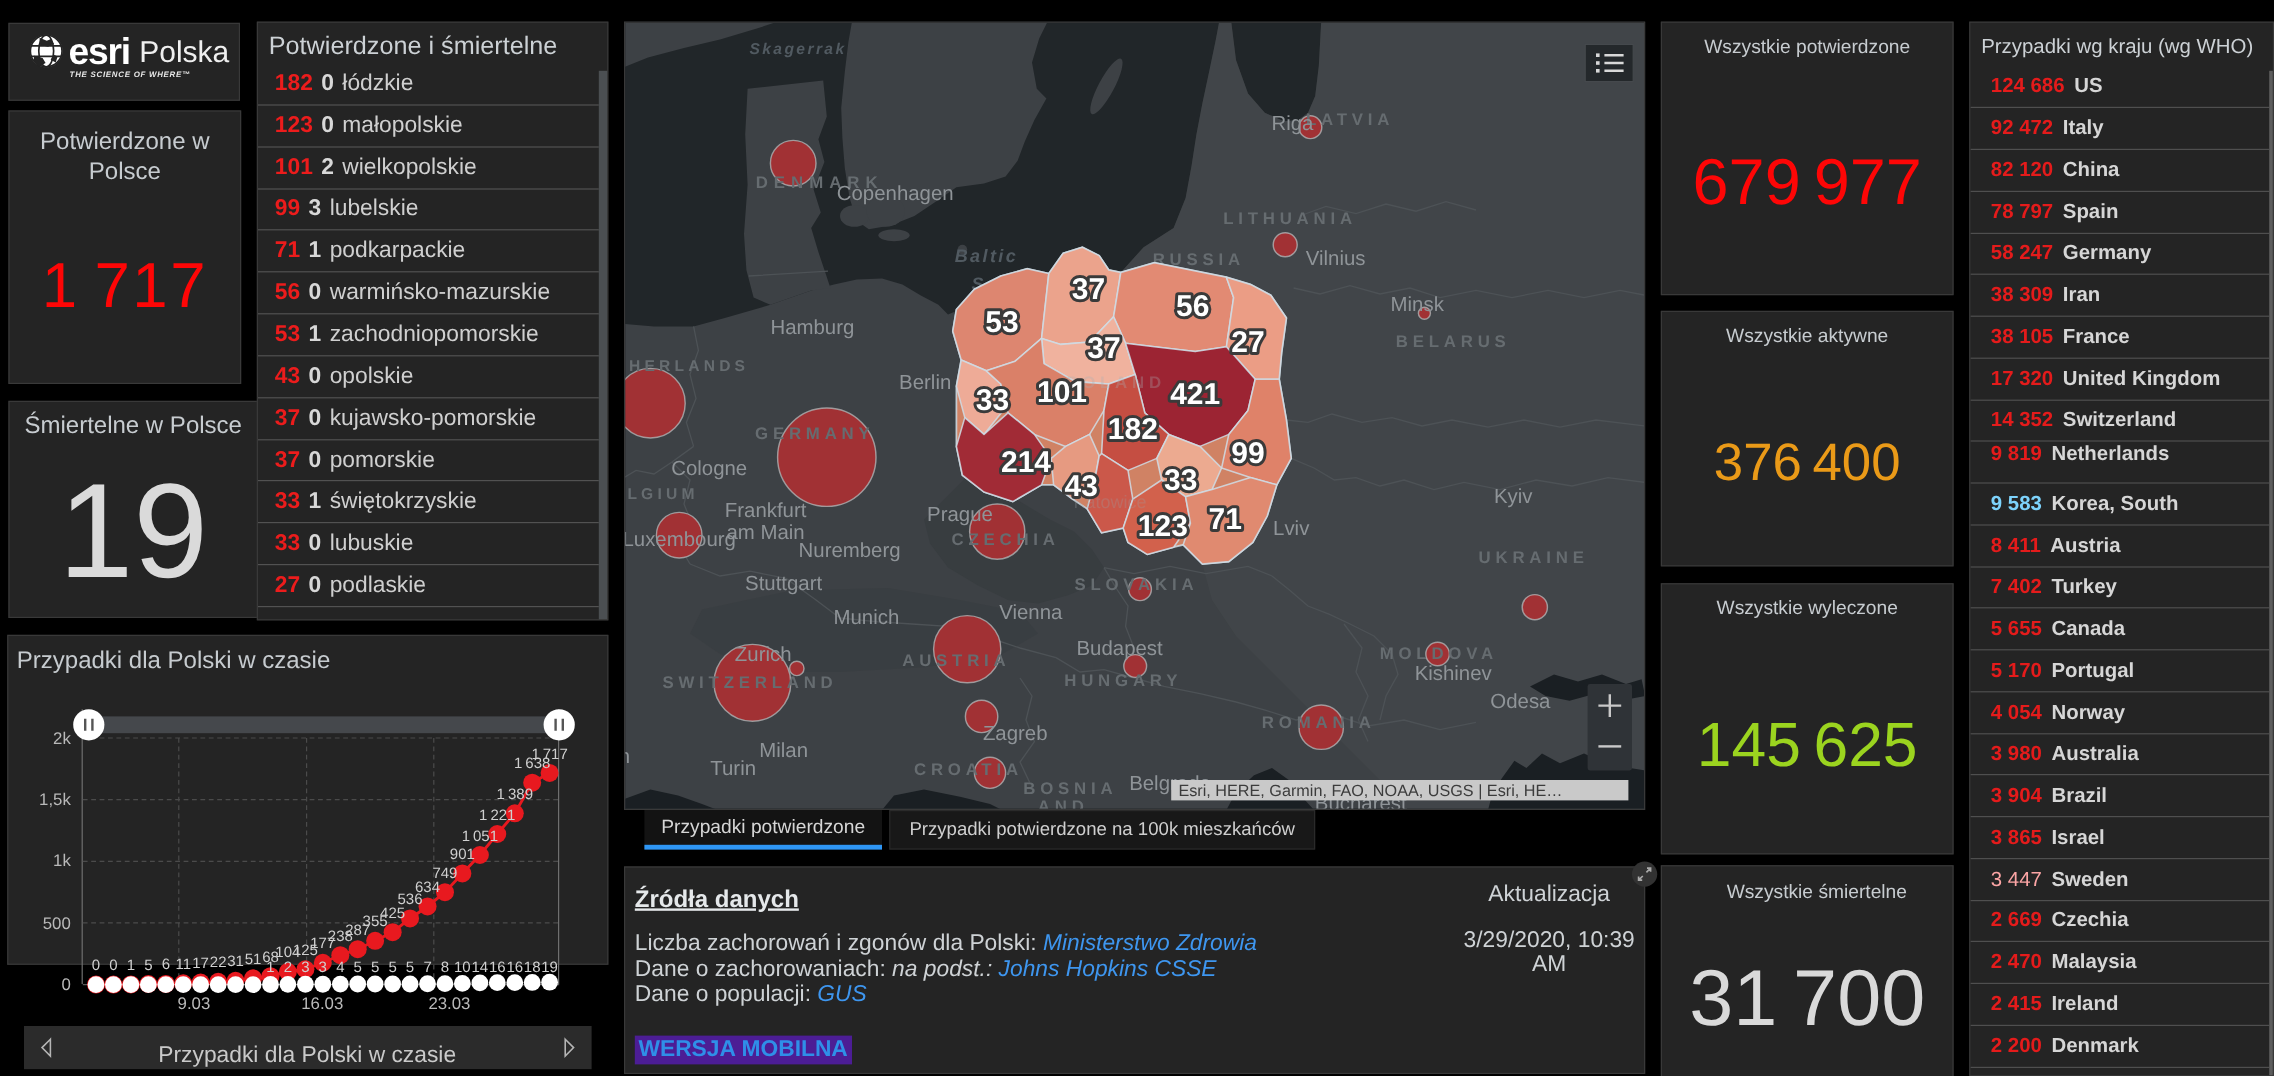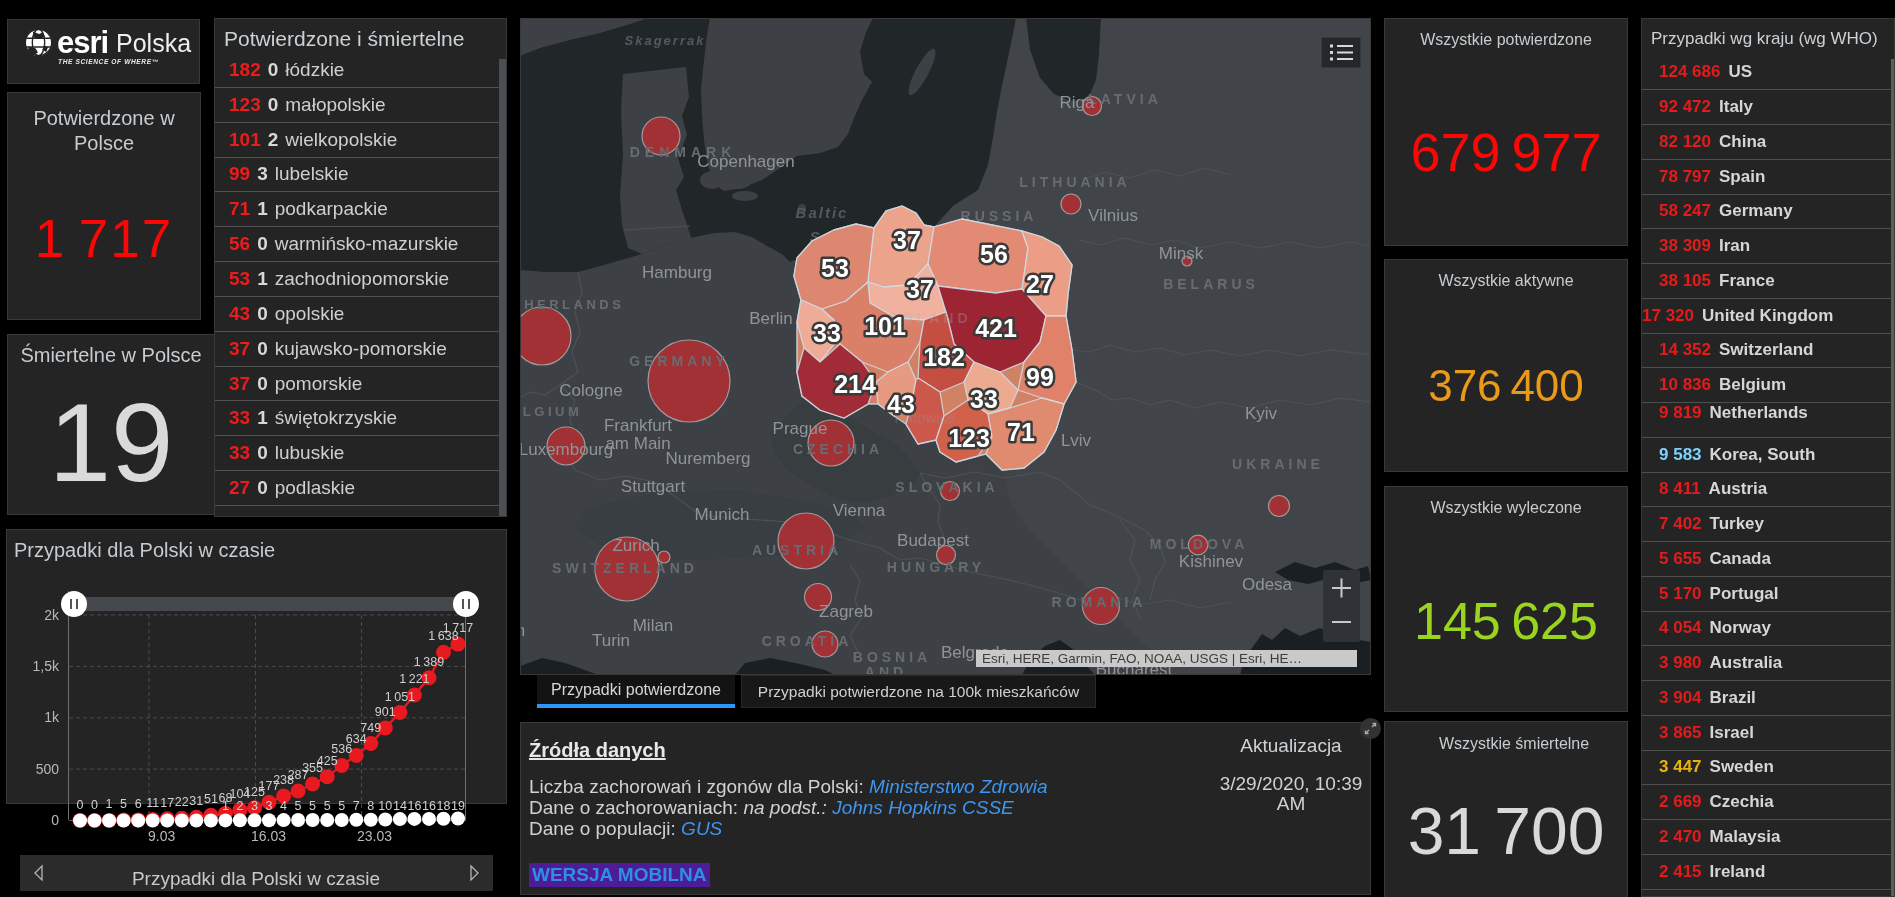--- a/index.html
+++ b/index.html
@@ -524,31 +524,27 @@
         <span style="color:#d6d6d6;font-weight:bold;margin-left:8px">Germany</span>
       </div>
       <div style="height:34.75px;border-bottom:1px solid #4f4f4f;display:flex;align-items:center;padding-left:17px;font-size:17px">
         <span style="color:#e41b1b;font-weight:bold">38 309</span>
         <span style="color:#d6d6d6;font-weight:bold;margin-left:8px">Iran</span>
       </div>
       <div style="height:34.75px;border-bottom:1px solid #4f4f4f;display:flex;align-items:center;padding-left:17px;font-size:17px">
         <span style="color:#e41b1b;font-weight:bold">38 105</span>
         <span style="color:#d6d6d6;font-weight:bold;margin-left:8px">France</span>
       </div>
-      <div style="height:34.75px;border-bottom:1px solid #4f4f4f;display:flex;align-items:center;font-size:17px">
+      <div style="height:34.75px;border-bottom:1px solid #4f4f4f;display:flex;align-items:center;padding-left:17px;font-size:17px">
         <span style="color:#e41b1b;font-weight:bold">17 320</span>
         <span style="color:#d6d6d6;font-weight:bold;margin-left:8px">United Kingdom</span>
       </div>
       <div style="height:34.75px;border-bottom:1px solid #4f4f4f;display:flex;align-items:center;padding-left:17px;font-size:17px">
         <span style="color:#e41b1b;font-weight:bold">14 352</span>
         <span style="color:#d6d6d6;font-weight:bold;margin-left:8px">Switzerland</span>
-      </div>
-      <div style="height:34.75px;border-bottom:1px solid #4f4f4f;display:flex;align-items:center;padding-left:17px;font-size:17px">
-        <span style="color:#e41b1b;font-weight:bold">10 836</span>
-        <span style="color:#d6d6d6;font-weight:bold;margin-left:8px">Belgium</span>
       </div>
       <div style="height:34.75px;border-bottom:1px solid #4f4f4f;display:flex;align-items:flex-start;padding-left:17px;font-size:17px">
         <span style="color:#e41b1b;font-weight:bold">9 819</span>
         <span style="color:#d6d6d6;font-weight:bold;margin-left:8px">Netherlands</span>
       </div>
       <div style="height:34.75px;border-bottom:1px solid #4f4f4f;display:flex;align-items:center;padding-left:17px;font-size:17px">
         <span style="color:#7dd3fc;font-weight:bold">9 583</span>
         <span style="color:#d6d6d6;font-weight:bold;margin-left:8px">Korea, South</span>
       </div>
       <div style="height:34.75px;border-bottom:1px solid #4f4f4f;display:flex;align-items:center;padding-left:17px;font-size:17px">
@@ -577,21 +573,21 @@
       </div>
       <div style="height:34.75px;border-bottom:1px solid #4f4f4f;display:flex;align-items:center;padding-left:17px;font-size:17px">
         <span style="color:#e41b1b;font-weight:bold">3 904</span>
         <span style="color:#d6d6d6;font-weight:bold;margin-left:8px">Brazil</span>
       </div>
       <div style="height:34.75px;border-bottom:1px solid #4f4f4f;display:flex;align-items:center;padding-left:17px;font-size:17px">
         <span style="color:#e41b1b;font-weight:bold">3 865</span>
         <span style="color:#d6d6d6;font-weight:bold;margin-left:8px">Israel</span>
       </div>
       <div style="height:34.75px;border-bottom:1px solid #4f4f4f;display:flex;align-items:center;padding-left:17px;font-size:17px">
-        <span style="color:#eab308;font-weight:bold">3 447</span>
+        <span style="color:#fca5a5;font-weight:normal">3 447</span>
         <span style="color:#d6d6d6;font-weight:bold;margin-left:8px">Sweden</span>
       </div>
       <div style="height:34.75px;border-bottom:1px solid #4f4f4f;display:flex;align-items:center;padding-left:17px;font-size:17px">
         <span style="color:#e41b1b;font-weight:bold">2 669</span>
         <span style="color:#d6d6d6;font-weight:bold;margin-left:8px">Czechia</span>
       </div>
       <div style="height:34.75px;border-bottom:1px solid #4f4f4f;display:flex;align-items:center;padding-left:17px;font-size:17px">
         <span style="color:#e41b1b;font-weight:bold">2 470</span>
         <span style="color:#d6d6d6;font-weight:bold;margin-left:8px">Malaysia</span>
       </div>

